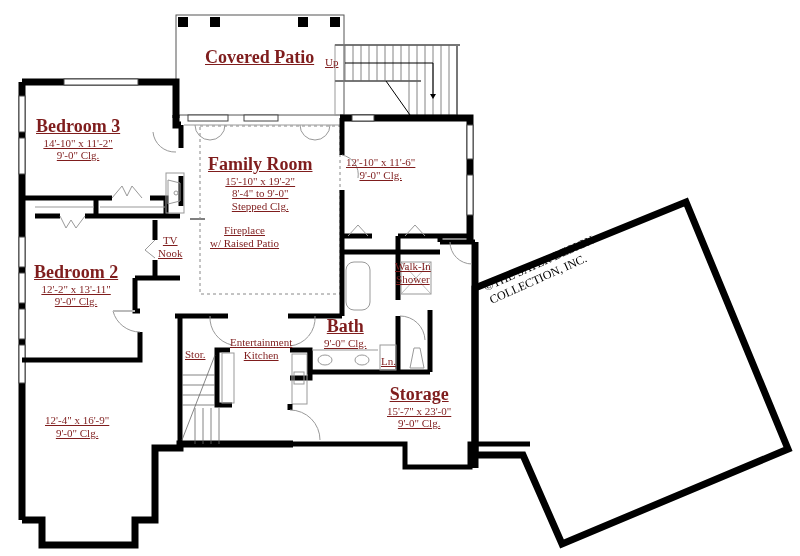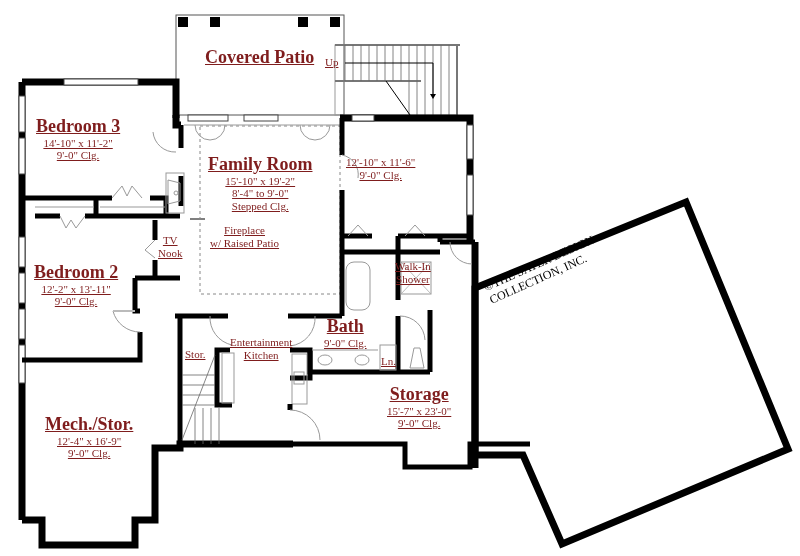--- a/index.html
+++ b/index.html
@@ -240,21 +240,20 @@
 </div>
 <div class="label small" style="left:381px; top:355px;">Ln.</div>
 
 <div class="label" style="left:348px; top:384px;margin-left:39px;">
   <span class="room-name">Storage</span>
   <span class="room-sub">15'-7" x 23'-0"</span>
   <span class="room-sub">9'-0" Clg.</span>
 </div>
 
 <div class="label" style="left:45px; top:414px;">
-  <span class="room-name">Mech./Stor.</span>
   <span class="room-sub">12'-4" x 16'-9"</span>
   <span class="room-sub">9'-0" Clg.</span>
 </div>
 
 <div class="copyright">
   <span style="display:block">©THE SATER DESIGN</span>
   <span style="display:block">COLLECTION, INC.</span>
 </div>
 
 </body></html>

